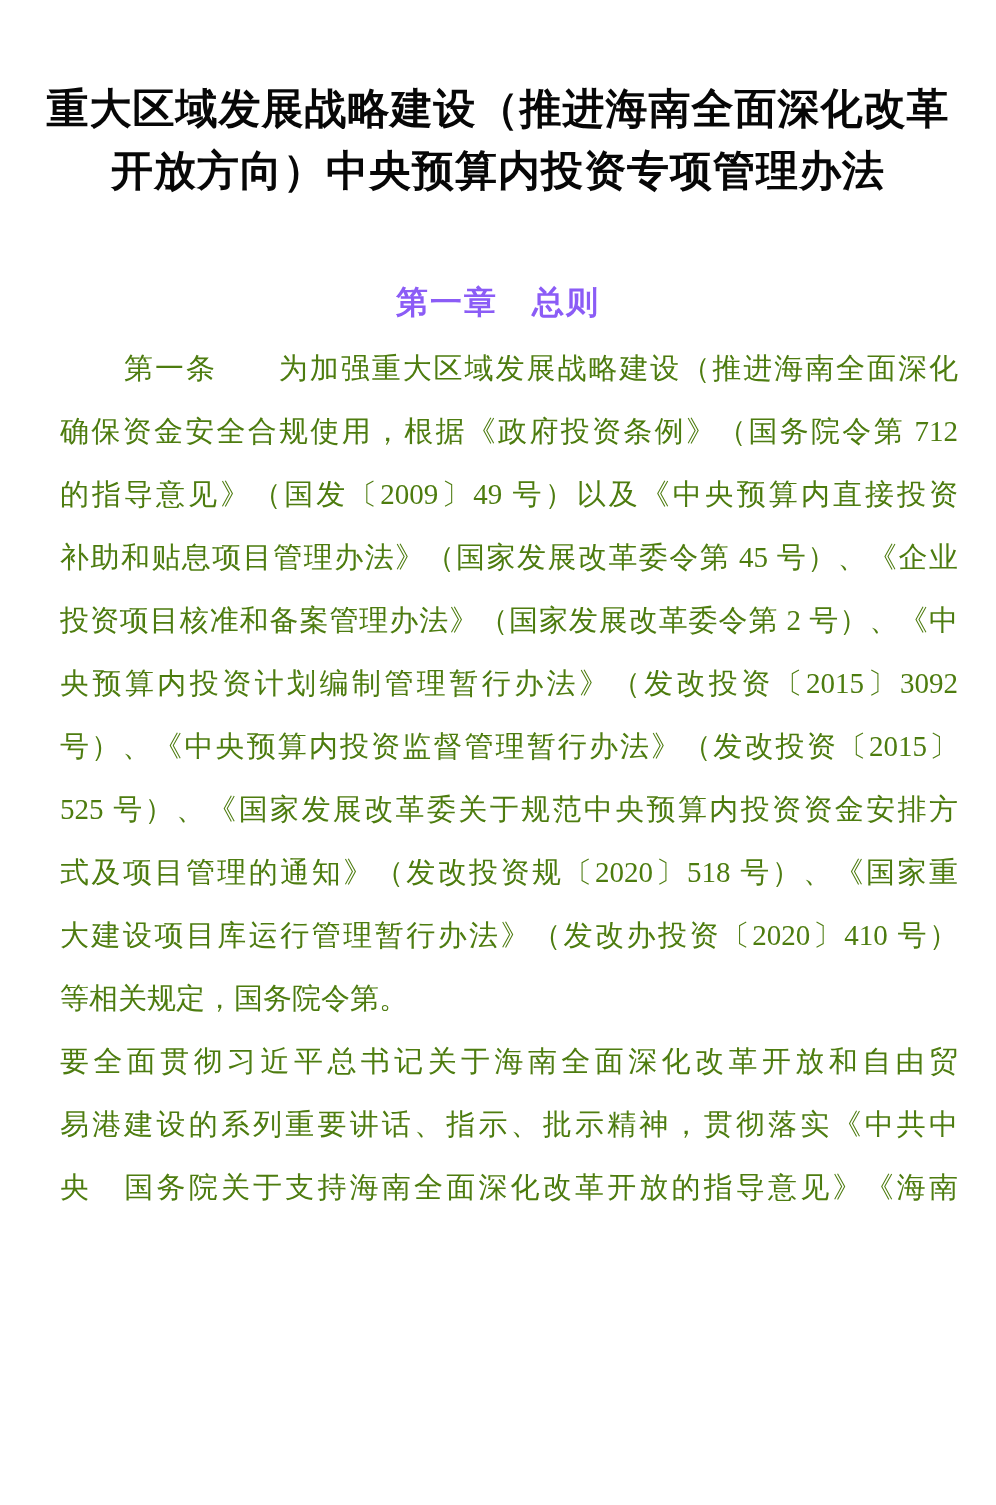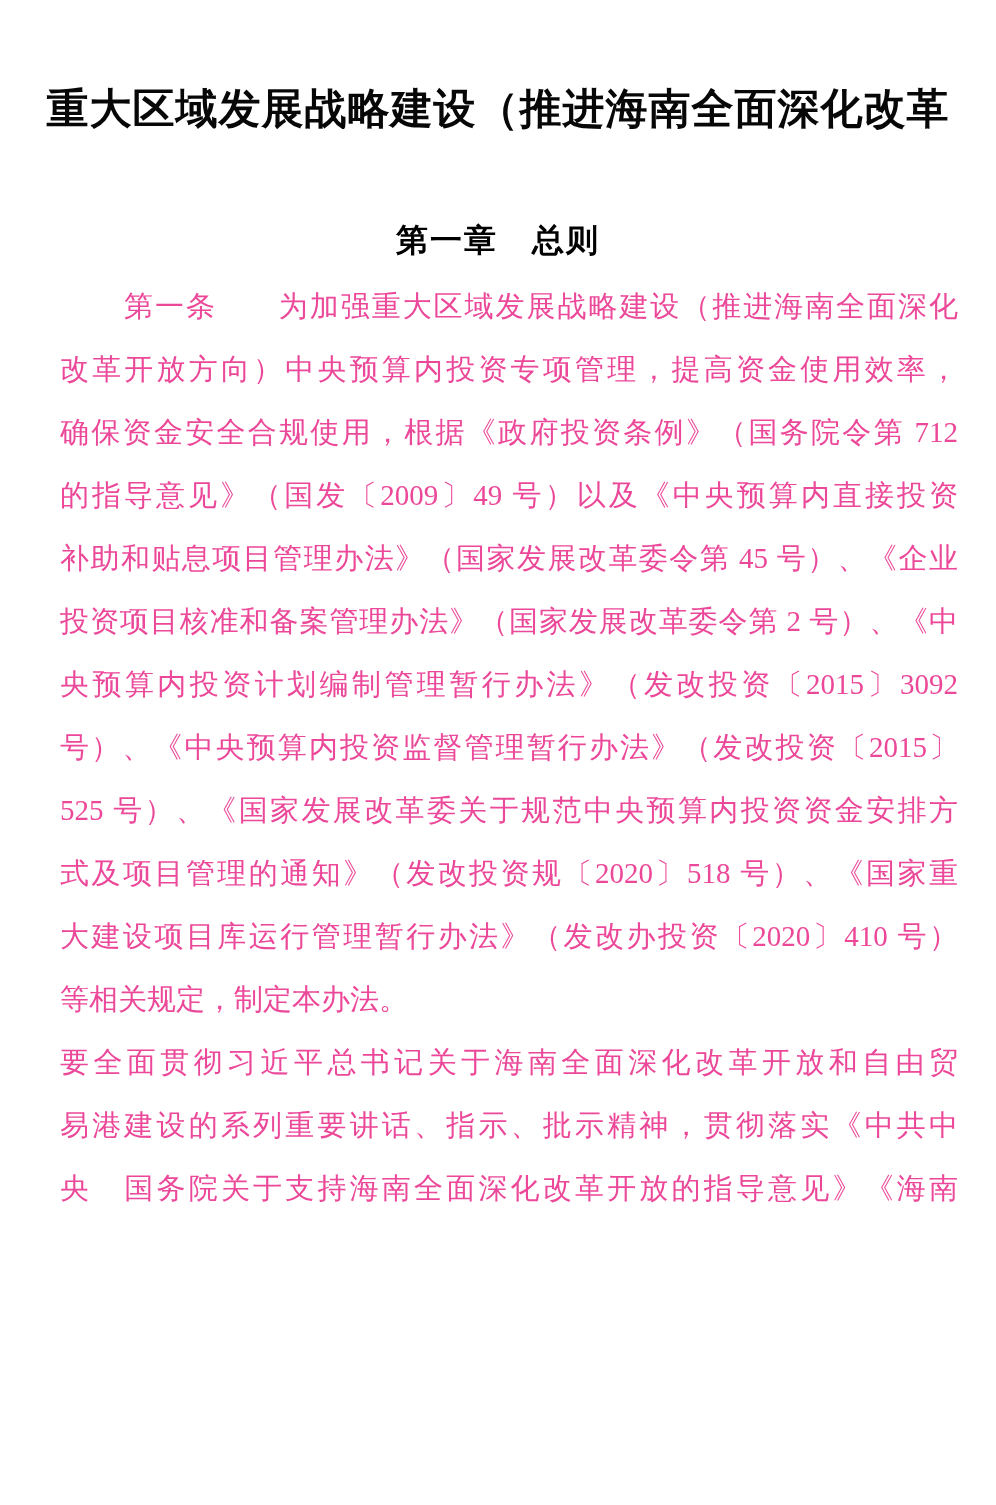--- a/index.html
+++ b/index.html
@@ -27,65 +27,65 @@
     color: #070707;
   }
   .chapter-heading {
     margin: 80px 0 0 0;
     text-align: center;
     font-family: "Liberation Sans", "DejaVu Sans", sans-serif;
     font-weight: 700;
     font-size: 32px;
     line-height: 40px;
     letter-spacing: 2px;
-    color: #000000;
+    color: #8b5cf6;
   }
   .doc-body {
     margin: 15px 38px 0 60px;
     font-family: "Liberation Serif", "DejaVu Serif", serif;
     font-weight: 400;
     font-size: 29px;
     line-height: 63px;
-    color: #ec4899;
+    color: #4d7c0f;
   }
   .paragraph { margin: 0; }
   .doc-line {
     text-align: justify;
     text-align-last: justify;
     text-justify: inter-character;
   }
   .doc-line.indent { text-indent: 64px; }
   .doc-line.para-end { text-align-last: left; }
 </style>
 </head>
 <body>
 
 <div class="page">
 
   <h1 class="doc-title">
     <div>重大区域发展战略建设（推进海南全面深化改革</div>
+    <div>开放方向）中央预算内投资专项管理办法</div>
   </h1>
 
   <h2 class="chapter-heading">第一章　总则</h2>
 
   <div class="doc-body">
 
     <div class="paragraph">
       <div class="doc-line indent">第一条　　为加强重大区域发展战略建设（推进海南全面深化</div>
-      <div class="doc-line">改革开放方向）中央预算内投资专项管理，提高资金使用效率，</div>
       <div class="doc-line">确保资金安全合规使用，根据《政府投资条例》（国务院令第 712</div>
       <div class="doc-line">的指导意见》（国发〔2009〕49 号）以及《中央预算内直接投资</div>
       <div class="doc-line">补助和贴息项目管理办法》（国家发展改革委令第 45 号）、《企业</div>
       <div class="doc-line">投资项目核准和备案管理办法》（国家发展改革委令第 2 号）、《中</div>
       <div class="doc-line">央预算内投资计划编制管理暂行办法》（发改投资〔2015〕3092</div>
       <div class="doc-line">号）、《中央预算内投资监督管理暂行办法》（发改投资〔2015〕</div>
       <div class="doc-line">525 号）、《国家发展改革委关于规范中央预算内投资资金安排方</div>
       <div class="doc-line">式及项目管理的通知》（发改投资规〔2020〕518 号）、《国家重</div>
       <div class="doc-line">大建设项目库运行管理暂行办法》（发改办投资〔2020〕410 号）</div>
-      <div class="doc-line para-end">等相关规定，制定本办法。</div>
+      <div class="doc-line para-end">等相关规定，国务院令第。</div>
     </div>
 
     <div class="paragraph">
       <div class="doc-line">要全面贯彻习近平总书记关于海南全面深化改革开放和自由贸</div>
       <div class="doc-line">易港建设的系列重要讲话、指示、批示精神，贯彻落实《中共中</div>
       <div class="doc-line">央　国务院关于支持海南全面深化改革开放的指导意见》《海南</div>
     </div>
 
   </div>
 

